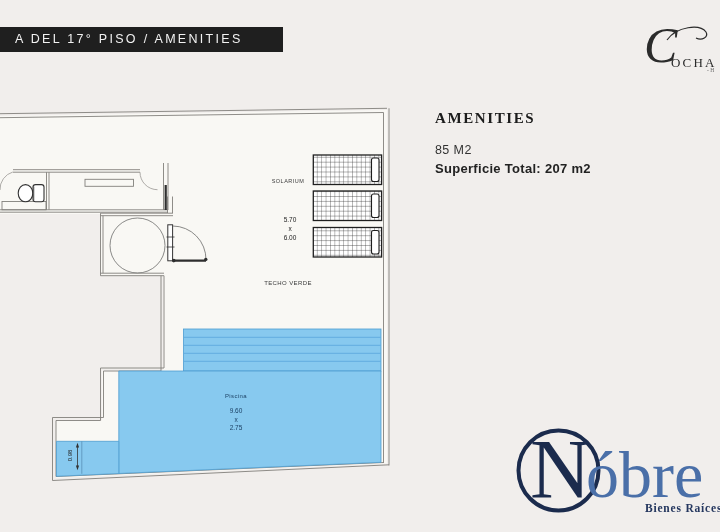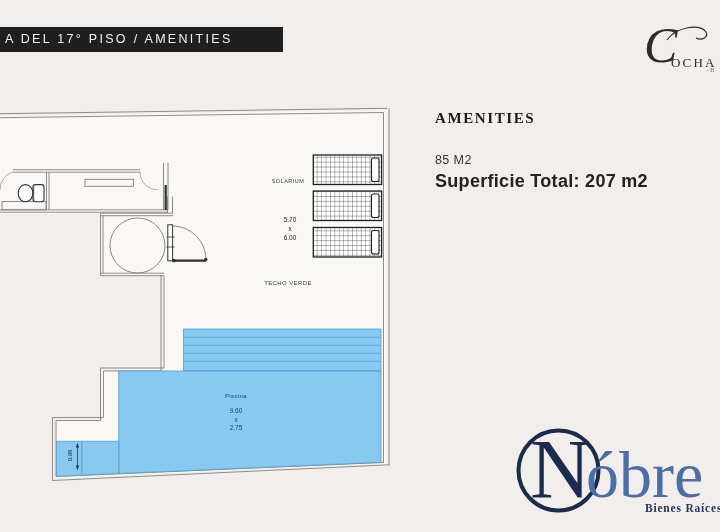--- a/index.html
+++ b/index.html
@@ -2,39 +2,39 @@
 <html><head>
 <meta charset="utf-8">
 <style>
   * { margin:0; padding:0; box-sizing:border-box; }
   html,body { width:720px; height:532px; }
   body { font-family:"Liberation Sans", sans-serif; }
   .stage { position:relative; width:720px; height:532px; background:#f1eeec; overflow:hidden; }
 
   
   .header-bar { position:absolute; left:0; top:27px; width:283px; height:25px; background:#1f1f1f; }
-  .header-bar span { display:block; padding-left:5px; line-height:25px; font-size:12.5px;
+  .header-bar span { display:block; padding-left:15px; line-height:25px; font-size:12.5px;
                      letter-spacing:2.3px; color:#f2f2f2; white-space:nowrap; }
 
   
   .brand-top { position:absolute; left:640px; top:18px; width:80px; height:62px; color:#2b2b2b; }
   .brand-top .script-c { position:absolute; left:4px; top:2px; font-family:"Liberation Serif", serif;
                          font-style:italic; font-size:50px; line-height:1; }
   .brand-top .brand-rest { position:absolute; left:31px; top:37px; font-family:"Liberation Serif", serif;
                            font-size:13px; letter-spacing:2.2px; white-space:nowrap; }
   .brand-top .brand-frag { position:absolute; left:67px; top:49px; font-family:"Liberation Serif", serif;
                            font-size:5.5px; color:#6a6a6a; white-space:nowrap; }
   .brand-top svg { position:absolute; left:0; top:0; overflow:visible; }
 
   
   .info-block { position:absolute; left:435px; top:94px; width:260px; }
   .info-heading { font-family:"Liberation Serif", serif; font-weight:bold; font-size:15px;
                   letter-spacing:1.6px; color:#1c1c1c;margin-top:16px; }
-  .info-area { margin-top:26px; font-size:12.5px; letter-spacing:0.4px; color:#333; }
-  .info-total { margin-top:4px; font-size:18px; font-weight:bold; letter-spacing:0.3px; color:#222; }
+  .info-area { margin-top:16px; font-size:12.5px; letter-spacing:0.4px; color:#333; }
+  .info-total { margin-top:4px; font-size:13px; font-weight:bold; letter-spacing:0.3px; color:#222; }
 
   
   .plan-svg { position:absolute; left:0; top:0; width:720px; height:532px; }
 
   
   .plan-label { position:absolute; text-align:center; color:#3a3a3a; white-space:nowrap; }
   .lbl-solarium { left:260px; top:177.5px; width:56px; font-size:5.5px; letter-spacing:0.5px; }
   .lbl-techo    { left:256px; top:279.5px; width:64px; font-size:6px; letter-spacing:0.4px; }
   .dims { position:absolute; text-align:center; color:#222; }
   .dims-solarium { left:272px; top:214.5px; width:36px; font-size:6.5px; line-height:9px; }

